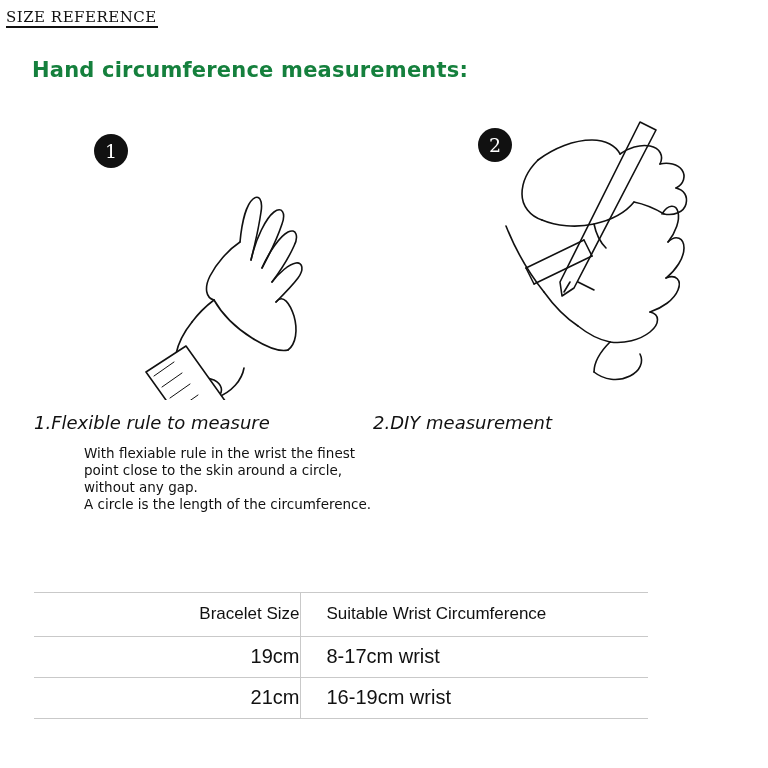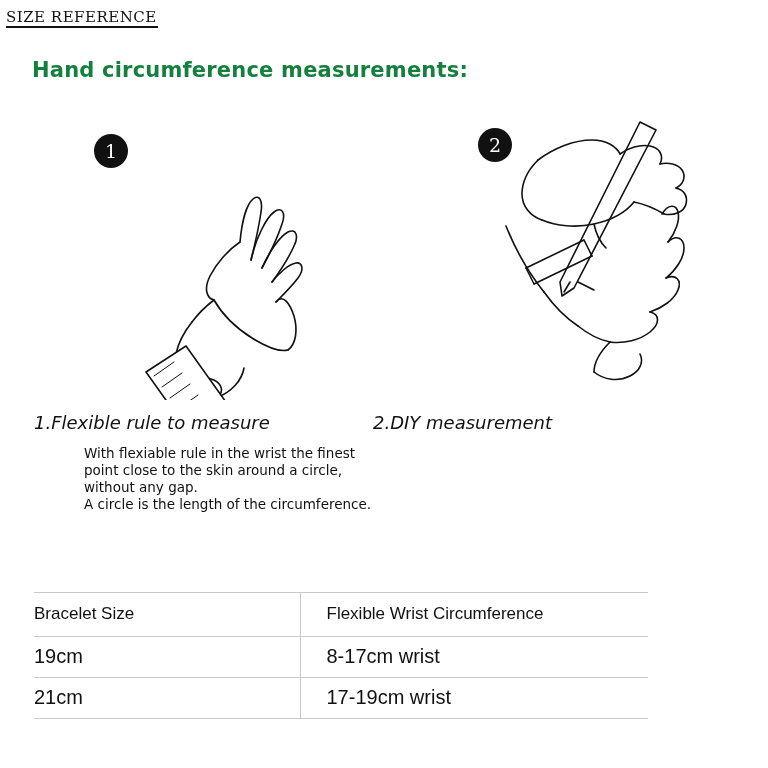--- a/index.html
+++ b/index.html
@@ -113,21 +113,21 @@
   }
   table.size-table {
     border-collapse: collapse;
     width: 614px;
     font-family: "Liberation Sans", sans-serif;
   }
   table.size-table th,
   table.size-table td {
     border-top: 1px solid #c9c9c9;
     border-bottom: 1px solid #c9c9c9;
-    text-align: left;
+    text-align: right;
     color: #111;
     font-weight: normal;
   }
   table.size-table th {
     font-size: 17px;
     padding: 11px 0 12px;
   }
   table.size-table td {
     font-size: 20px;
     padding: 8px 0 9px;
@@ -243,29 +243,29 @@
   <div class="body-text body-1">With flexiable rule in the wrist the finest
 point close to the skin around a circle,
 without any gap.
 A circle is the length of the circumference.</div>
 
   <div class="table-wrap">
     <table class="size-table">
       <thead>
         <tr>
           <th>Bracelet Size</th>
-          <th>Flexible Wrist Circumference</th>
+          <th>Suitable Wrist Circumference</th>
         </tr>
       </thead>
       <tbody>
         <tr>
           <td>19cm</td>
           <td>8-17cm wrist</td>
         </tr>
         <tr>
           <td>21cm</td>
-          <td>17-19cm wrist</td>
+          <td>16-19cm wrist</td>
         </tr>
       </tbody>
     </table>
   </div>
 
 </div>
 
 </body></html>

